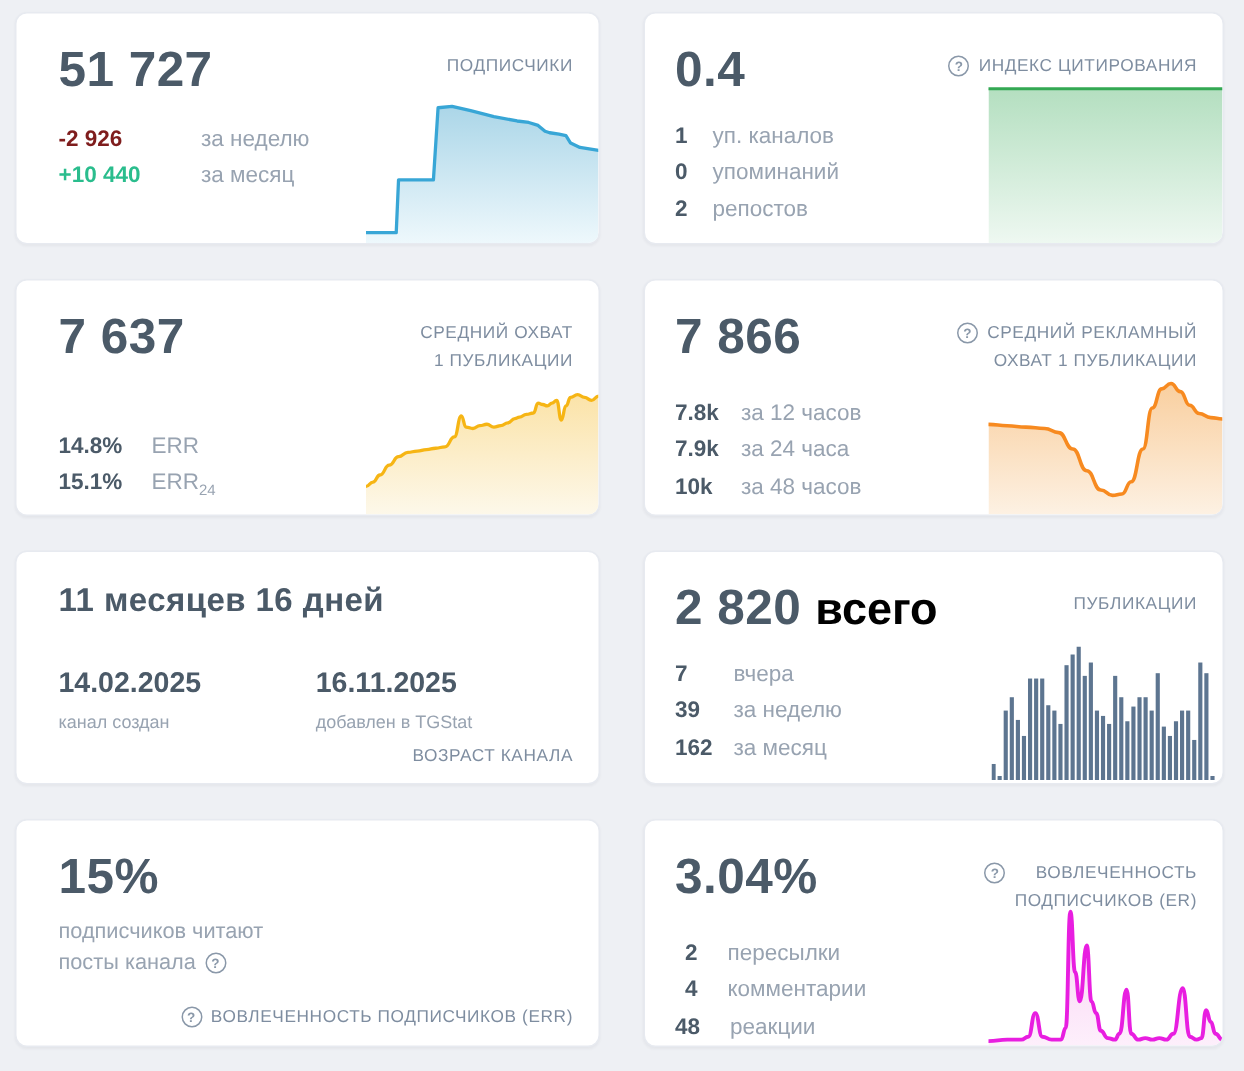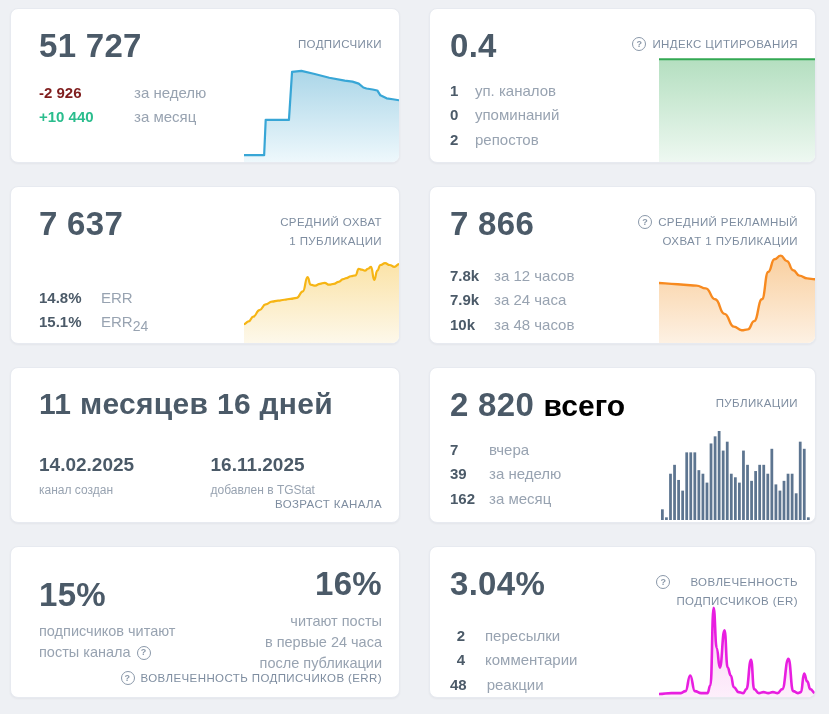--- a/index.html
+++ b/index.html
@@ -43,21 +43,21 @@
     font-size:9px;font-weight:bold;color:#8a98a9;
     align-items:center;justify-content:center;line-height:1;
     margin-top:2px;cursor:pointer;
   }
   .stats{margin-top:21px;position:relative;z-index:2;}
   .stat-row{display:flex;align-items:baseline;margin-bottom:8.5px;font-size:15px;line-height:16px;white-space:nowrap;}
   .stat-val{font-weight:bold;color:#4b5a68;display:inline-block;}
   .stat-label{color:#98a3b1;}
   .neg{color:#7f1d1d;}
   .pos{color:#2abd8d;}
-  .sub{font-size:14px;color:#98a3b1;}
+  .sub{font-size:10px;color:#98a3b1;}
   
   .c1 .stat-val{min-width:95px;}
   .c2 .stat-val{min-width:25px;}
   .c2 .stats{margin-top:19px;}
   .c3 .stats{margin-top:39px;}
   .c3 .stat-val{min-width:62px;}
   .c4 .stat-val{min-width:44px;}
   .c4 .stats{margin-top:17px;}
   .c6 .stat-val{min-width:39px;}
   .c6 .stats{margin-top:19px;}
@@ -229,21 +229,21 @@
               <stop offset="1" stop-color="#fdf1e3"></stop>
             </linearGradient>
           </defs>
           <path d="M0,34 C4,34 4,35 8,35 C12,35 12,36 16,36 C20,36 20,37 24,37 C27,37 27,40 30,40 C33,40 33,52 36,52 C39,52 39,68 42,68 C45,68 45,82 48,82 C50.5,82 50.5,86 53,86 C55,86 55,85 57,85 C59,85 59,76 61,76 C63.5,76 63.5,52 66,52 C68,52 68,22 70,22 C72,22 72,8 74,8 C76,8 76,4 78,4 C80,4 80,10 82,10 C84,10 84,20 86,20 C88,20 88,26 90,26 C92.5,26 92.5,29 95,29 C97.5,29 97.5,30 100,30 L100,100 L0,100 Z" fill="url(#grad-ad-reach-trend)" stroke="none"></path>
           <path d="M0,34 C4,34 4,35 8,35 C12,35 12,36 16,36 C20,36 20,37 24,37 C27,37 27,40 30,40 C33,40 33,52 36,52 C39,52 39,68 42,68 C45,68 45,82 48,82 C50.5,82 50.5,86 53,86 C55,86 55,85 57,85 C59,85 59,76 61,76 C63.5,76 63.5,52 66,52 C68,52 68,22 70,22 C72,22 72,8 74,8 C76,8 76,4 78,4 C80,4 80,10 82,10 C84,10 84,20 86,20 C88,20 88,26 90,26 C92.5,26 92.5,29 95,29 C97.5,29 97.5,30 100,30" fill="none" stroke="#f78a20" stroke-width="2.4" vector-effect="non-scaling-stroke" stroke-linejoin="round" stroke-linecap="round"></path>
         </svg>
       </div>
   </div>
 
   <div class="card c5">
-    <div class="big" style="font-size:30px;">11 месяцев 16 дней</div>
+    <div class="big" style="font-size:22px;">11 месяцев 16 дней</div>
     <div class="age-cols">
       <div class="age-col">
         <div class="age-date">14.02.2025</div>
         <div class="age-label">канал создан</div>
       </div>
       <div class="age-col">
         <div class="age-date">16.11.2025</div>
         <div class="age-label">добавлен в TGStat</div>
       </div>
     </div>
@@ -326,28 +326,20 @@
         <div class="err-lines">
           <div class="err-line">
               <span>подписчиков читают</span>
             </div>
           <div class="err-line">
             <span>посты канала</span>
             <span class="help">?</span>
           </div>
         </div>
       </div>
-      <div class="err-col right">
-        <div class="big">16%</div>
-        <div class="err-lines">
-          <div>читают посты</div>
-          <div>в первые 24 часа</div>
-          <div>после публикации</div>
-        </div>
-      </div>
     </div>
     <div class="foot">
       <span class="help" style="margin-top:0;">?</span>
       <span>ВОВЛЕЧЕННОСТЬ ПОДПИСЧИКОВ (ERR)</span>
     </div>
   </div>
 
   <div class="card c8 pad-r">
     <div class="card-head">
       <div class="big">3.04%</div>

